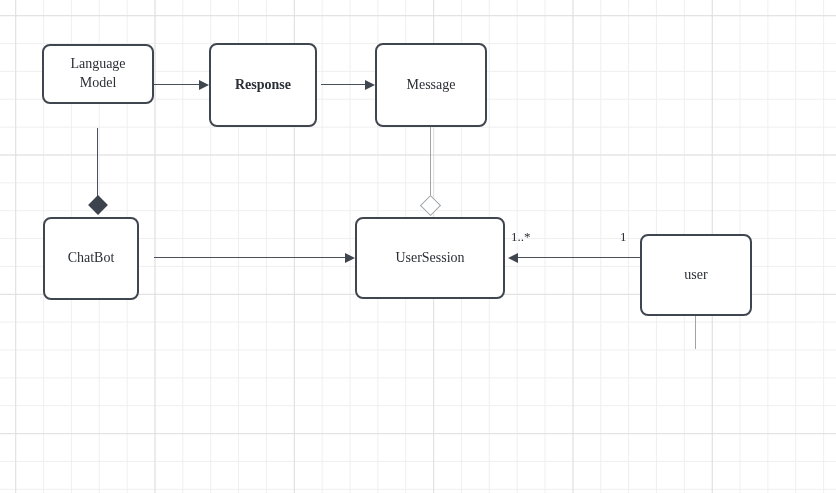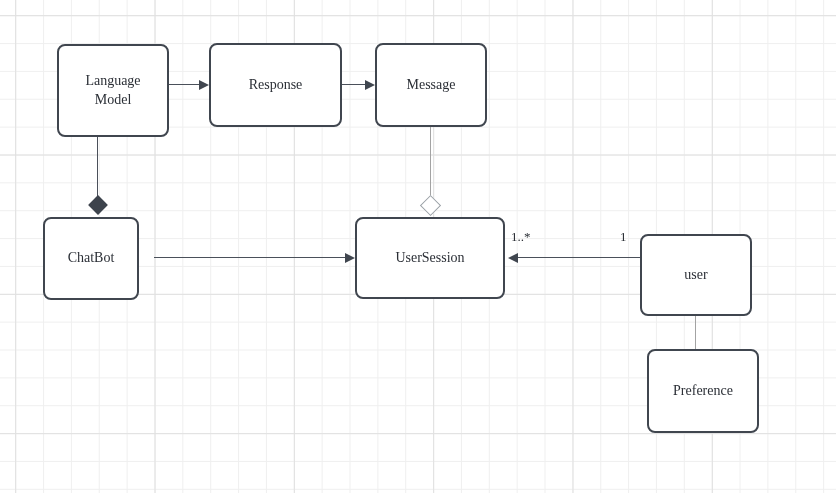--- a/index.html
+++ b/index.html
@@ -117,41 +117,38 @@
   <div class="edge-h" style="left:154px; top:257px; width:192px;"></div>
   <div class="arrow-right" style="left:345px; top:253px;"></div>
 
   <div class="edge-h" style="left:517px; top:257px; width:123px;"></div>
   <div class="arrow-left" style="left:508px; top:253px;"></div>
   <div class="mult-label" style="left:511px; top:229px;">1..*</div>
   <div class="mult-label" style="left:620px; top:229px;">1</div>
 
   <div class="edge-v light" style="left:695px; top:299px; height:50px;"></div>
 
-  <div class="node" style="left:57px; top:44px; width:112px; height:93px;justify-content:flex-end;">
+  <div class="node" style="left:42px; top:44px; width:112px; height:60px;justify-content:flex-end;">
     <span>Language Model</span>
   </div>
 
-  <div class="node" style="left:209px; top:43px; width:133px; height:84px;">
+  <div class="node" style="left:209px; top:43px; width:108px; height:84px;font-weight:bold;">
     <span>Response</span>
   </div>
 
   <div class="node" style="left:375px; top:43px; width:112px; height:84px;">
     <span>Message</span>
   </div>
 
   <div class="node" style="left:43px; top:217px; width:96px; height:83px;">
     <span>ChatBot</span>
   </div>
 
   <div class="node" style="left:355px; top:217px; width:150px; height:82px;">
     <span>UserSession</span>
   </div>
 
   <div class="node" style="left:640px; top:234px; width:112px; height:82px;">
     <span>user</span>
   </div>
 
-  <div class="node" style="left:647px; top:349px; width:112px; height:84px;">
-    <span>Preference</span>
-  </div>
 
 </div>
 
 </body></html>

